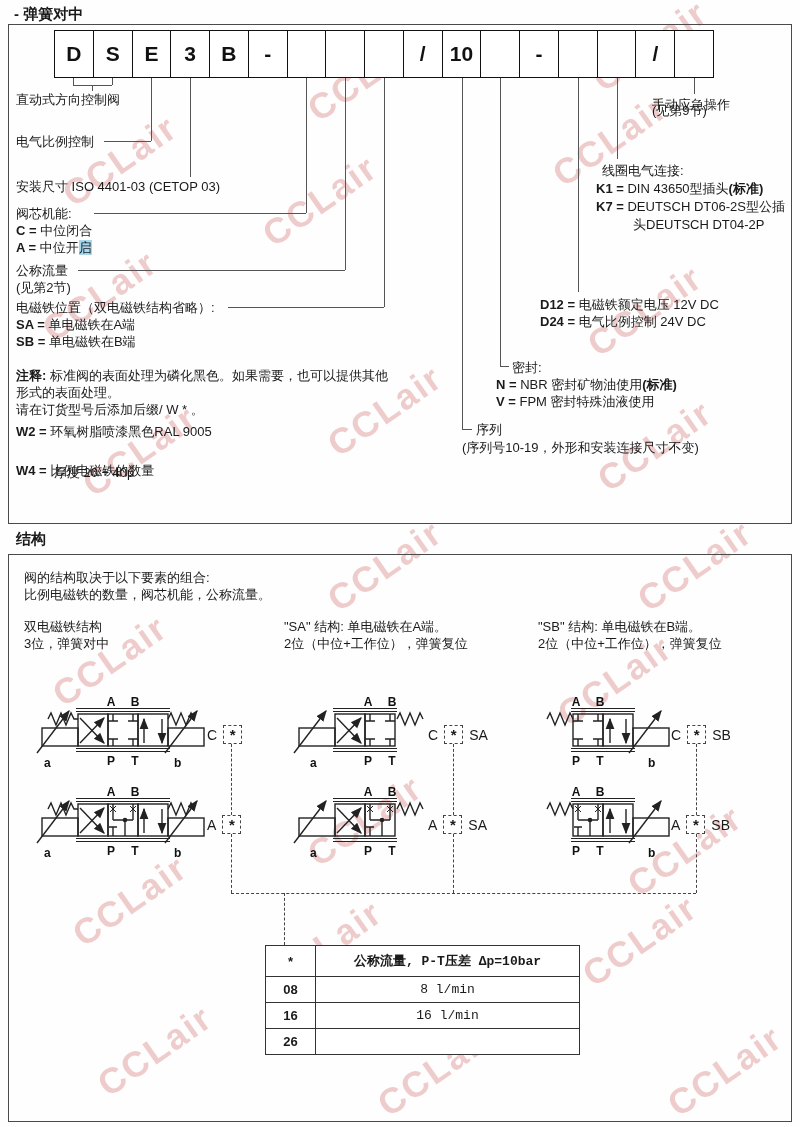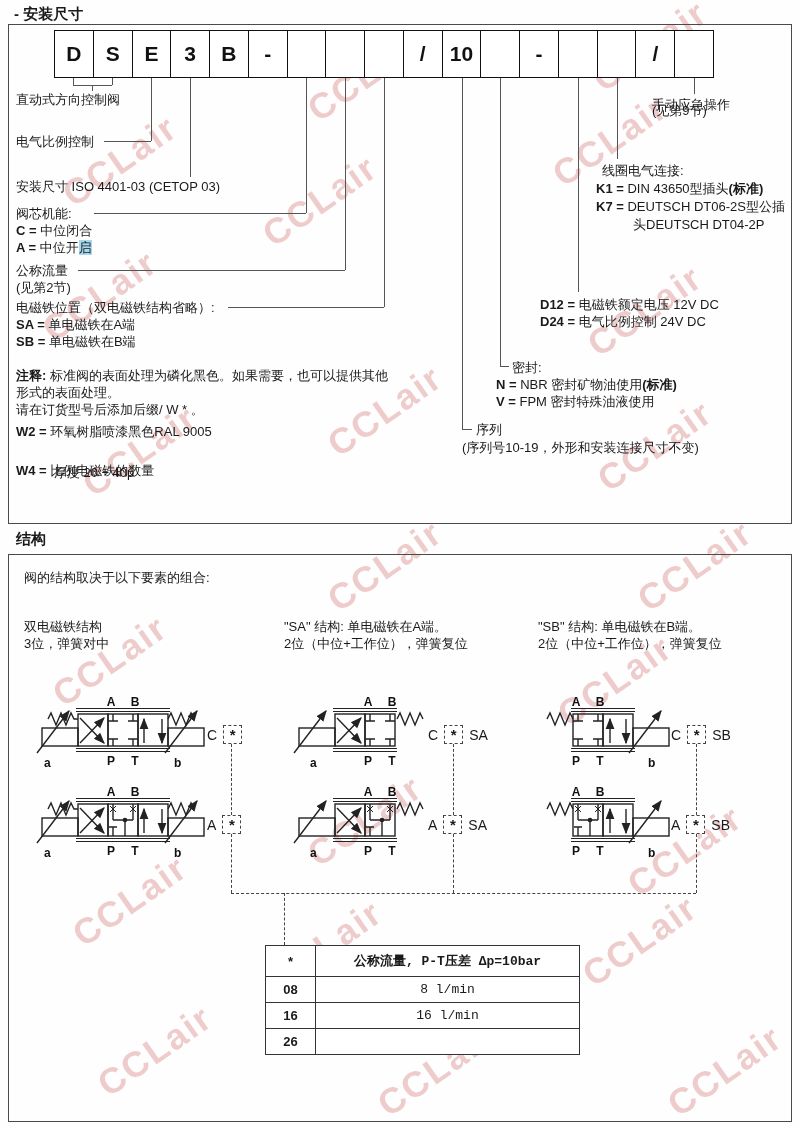--- a/index.html
+++ b/index.html
@@ -67,21 +67,21 @@
   <div class="wm" style="left:550px;top:660px">CCLair</div>
   <div class="wm" style="left:300px;top:800px">CCLair</div>
   <div class="wm" style="left:620px;top:830px">CCLair</div>
   <div class="wm" style="left:65px;top:880px">CCLair</div>
   <div class="wm" style="left:260px;top:925px">CCLair</div>
   <div class="wm" style="left:575px;top:920px">CCLair</div>
   <div class="wm" style="left:90px;top:1030px">CCLair</div>
   <div class="wm" style="left:370px;top:1050px">CCLair</div>
   <div class="wm" style="left:660px;top:1050px">CCLair</div>
 
-  <div class="t big" style="left:14px;top:5px">- 安装尺寸</div>
+  <div class="t big" style="left:14px;top:5px">- 弹簧对中</div>
   <div class="sec" style="left:8px;top:24px;width:782px;height:498px"></div>
 
   <div class="codecells">
     <div class="cell">D</div>
     <div class="cell">S</div>
     <div class="cell">E</div>
     <div class="cell">3</div>
     <div class="cell">B</div>
     <div class="cell">-</div>
     <div class="cell"></div>
@@ -147,20 +147,21 @@
   <div class="t" style="left:512px;top:359px">密封:</div>
   <div class="t" style="left:496px;top:376px"><span class="b">N = </span><span>NBR 密封矿物油使用</span><span class="b">(标准)</span></div>
   <div class="t" style="left:496px;top:393px"><span class="b">V = </span><span>FPM 密封特殊油液使用</span></div>
   <div class="t" style="left:476px;top:421px">序列</div>
   <div class="t" style="left:462px;top:439px">(序列号10-19，外形和安装连接尺寸不变)</div>
 
   <div class="t big" style="left:16px;top:530px">结构</div>
   <div class="sec" style="left:8px;top:554px;width:782px;height:566px"></div>
 
   <div class="t" style="left:24px;top:569px">阀的结构取决于以下要素的组合:</div>
+  <div class="t" style="left:24px;top:586px">比例电磁铁的数量，阀芯机能，公称流量。</div>
 
   <div class="t" style="left:24px;top:618px">双电磁铁结构</div>
   <div class="t" style="left:24px;top:635px">3位，弹簧对中</div>
   <div class="t" style="left:284px;top:618px">"SA" 结构: 单电磁铁在A端。</div>
   <div class="t" style="left:284px;top:635px">2位（中位+工作位），弹簧复位</div>
   <div class="t" style="left:538px;top:618px">"SB" 结构: 单电磁铁在B端。</div>
   <div class="t" style="left:538px;top:635px">2位（中位+工作位），弹簧复位</div>
 
   <svg class="valve" style="left:16px;top:696px" width="205" height="78" viewBox="0 0 205 78">
     <text x="95" y="10" text-anchor="middle">A</text>

